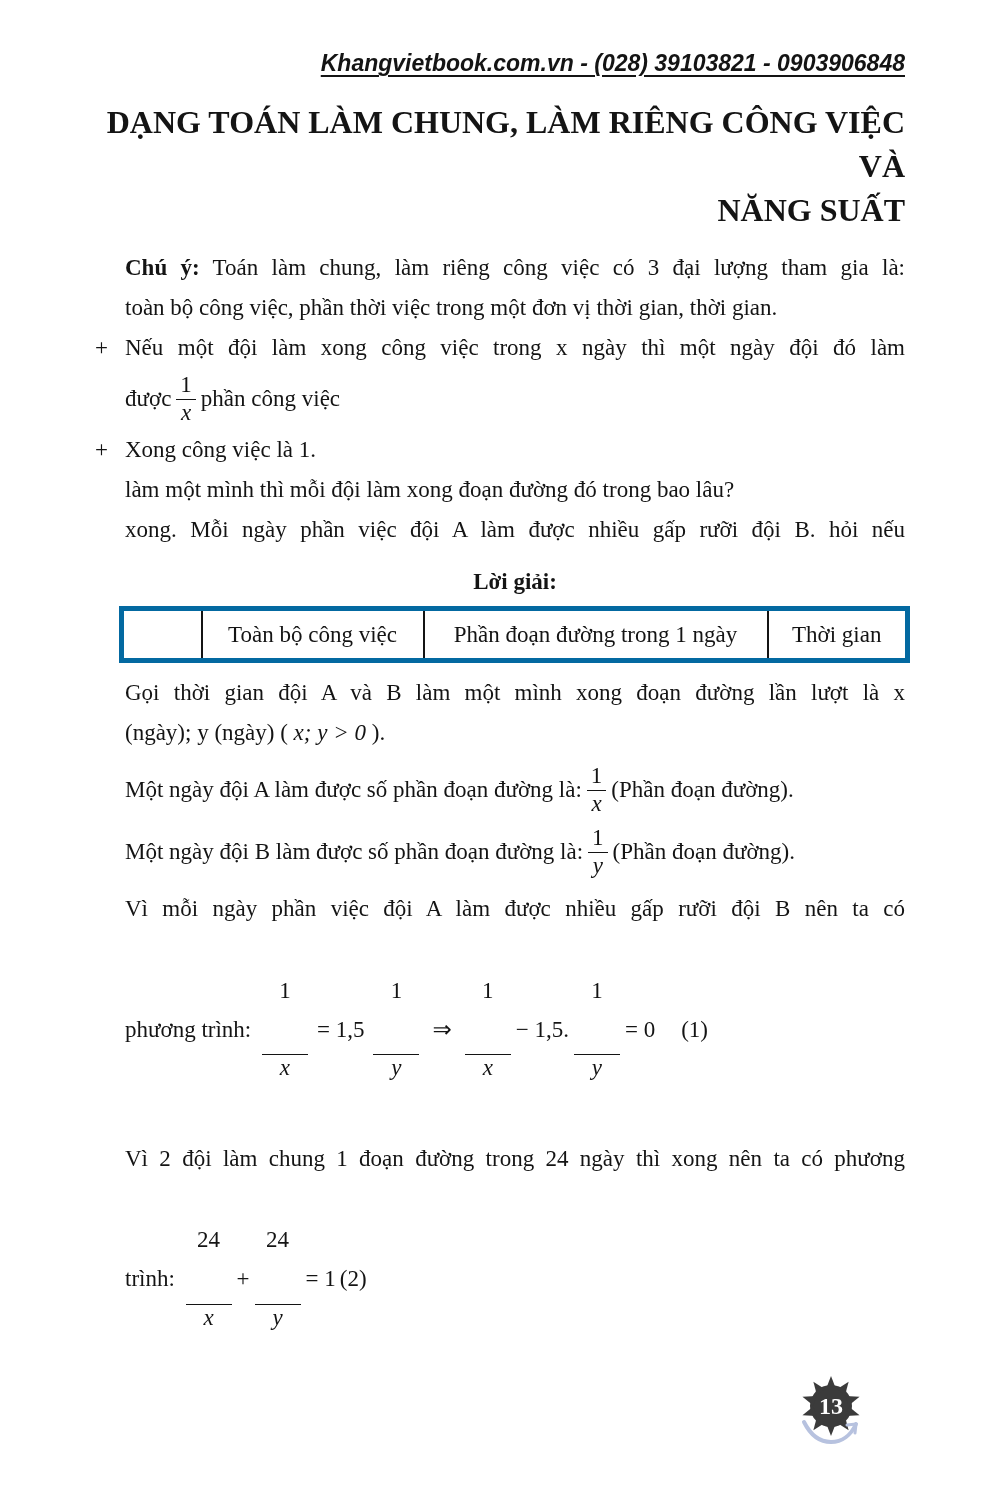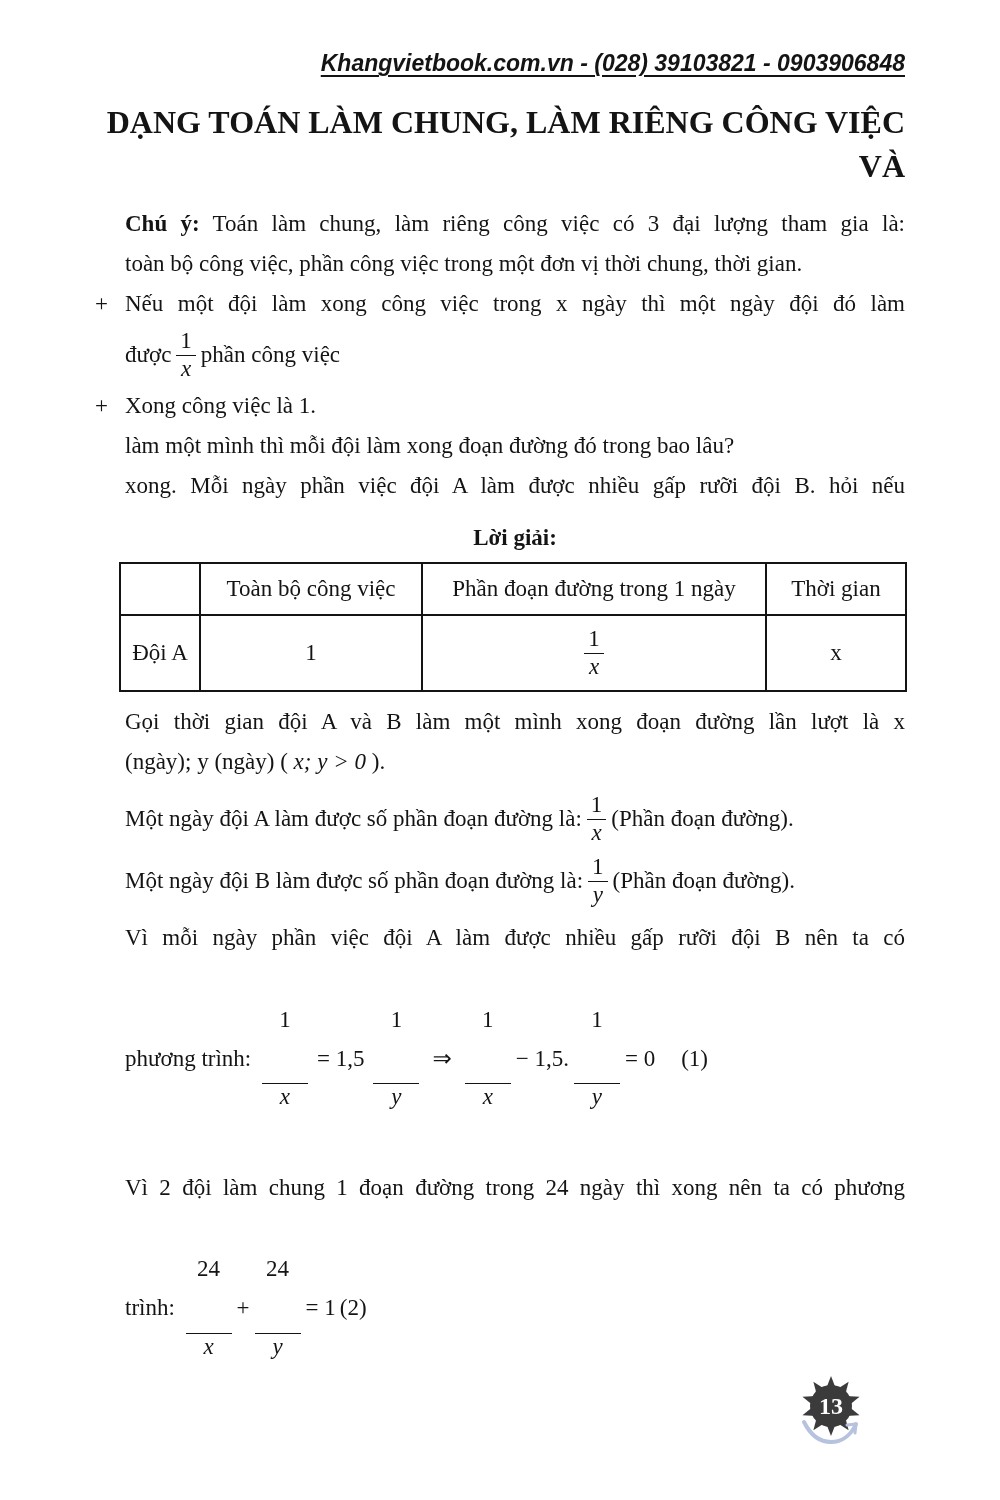--- a/index.html
+++ b/index.html
@@ -44,45 +44,46 @@
 
   
   .sol { text-align:center; font-weight:700; line-height:40px; margin-top:12px; }
 
   
   table { border-collapse:collapse; margin:4px 0 10px -6px; width:786px; table-layout:fixed; }
   td, th { border:2px solid #141414; text-align:center; vertical-align:middle;
            font-weight:400; font-size:23px; padding:2px 4px; }
   tr.h td { height:52px; }
   tr.r td { height:76px; }
-  table { border:2px solid #0369a1; }
+  table { border:5px solid #0369a1; }
   col.c1 { width:80px; } col.c2 { width:222px; } col.c3 { width:344px; } col.c4 { width:140px; } .mt6 { margin-top:6px; } .mt8 { margin-top:8px; }
 
   
   .gear-wrap { position:absolute; left:796px; top:1374px; width:70px; height:76px; }
 </style>
 </head>
 <body>
 
 <div class="page">
 
   <div class="hdr">
     <span class="u">Khangvietbook.com.vn - (028) 39103821 - 0903906848</span>
   </div>
 
   <div class="title">
     <div>DẠNG TOÁN LÀM CHUNG, LÀM RIÊNG CÔNG VIỆC VÀ</div>
+    <div>NĂNG SUẤT</div>
   </div>
 
   <div class="content">
 
     <div class="ln jl" style="margin-top:16px">
       <span class="b">Chú ý:</span><span> Toán làm chung, làm riêng công việc có 3 đại lượng tham gia là:</span>
     </div>
-    <div class="ln">toàn bộ công việc, phần công việc trong một đơn vị thời chung, thời gian.</div>
+    <div class="ln">toàn bộ công việc, phần thời việc trong một đơn vị thời gian, thời gian.</div>
 
     <div class="ln jl rel">
       <span class="marker">+</span><span>Nếu một đội làm xong công việc trong x ngày thì một ngày đội đó làm</span>
     </div>
     <div class="frac-line">
       <span>được</span>
       <span class="frac">
         <span class="num">1</span>
         <span class="den it">x</span>
       </span>
@@ -104,31 +105,20 @@
           <col class="c2">
           <col class="c3">
           <col class="c4">
         </colgroup>
       <tbody>
           <tr class="h">
         <td></td>
         <td>Toàn bộ công việc</td>
         <td>Phần đoạn đường trong 1 ngày</td>
         <td>Thời gian</td>
-      </tr>
-      <tr class="r">
-        <td>Đội A</td>
-        <td>1</td>
-        <td>
-          <span class="frac">
-            <span class="num">1</span>
-            <span class="den it">x</span>
-          </span>
-        </td>
-        <td>x</td>
       </tr>
     </tbody>
       </table>
 
     <div class="ln jl">Gọi thời gian đội A và B làm một mình xong đoạn đường lần lượt là x</div>
     <div class="ln">
       <span>(ngày); y (ngày) ( </span><span class="it">x; y &gt; 0</span><span> ).</span>
     </div>
 
     <div class="frac-line mt6">

